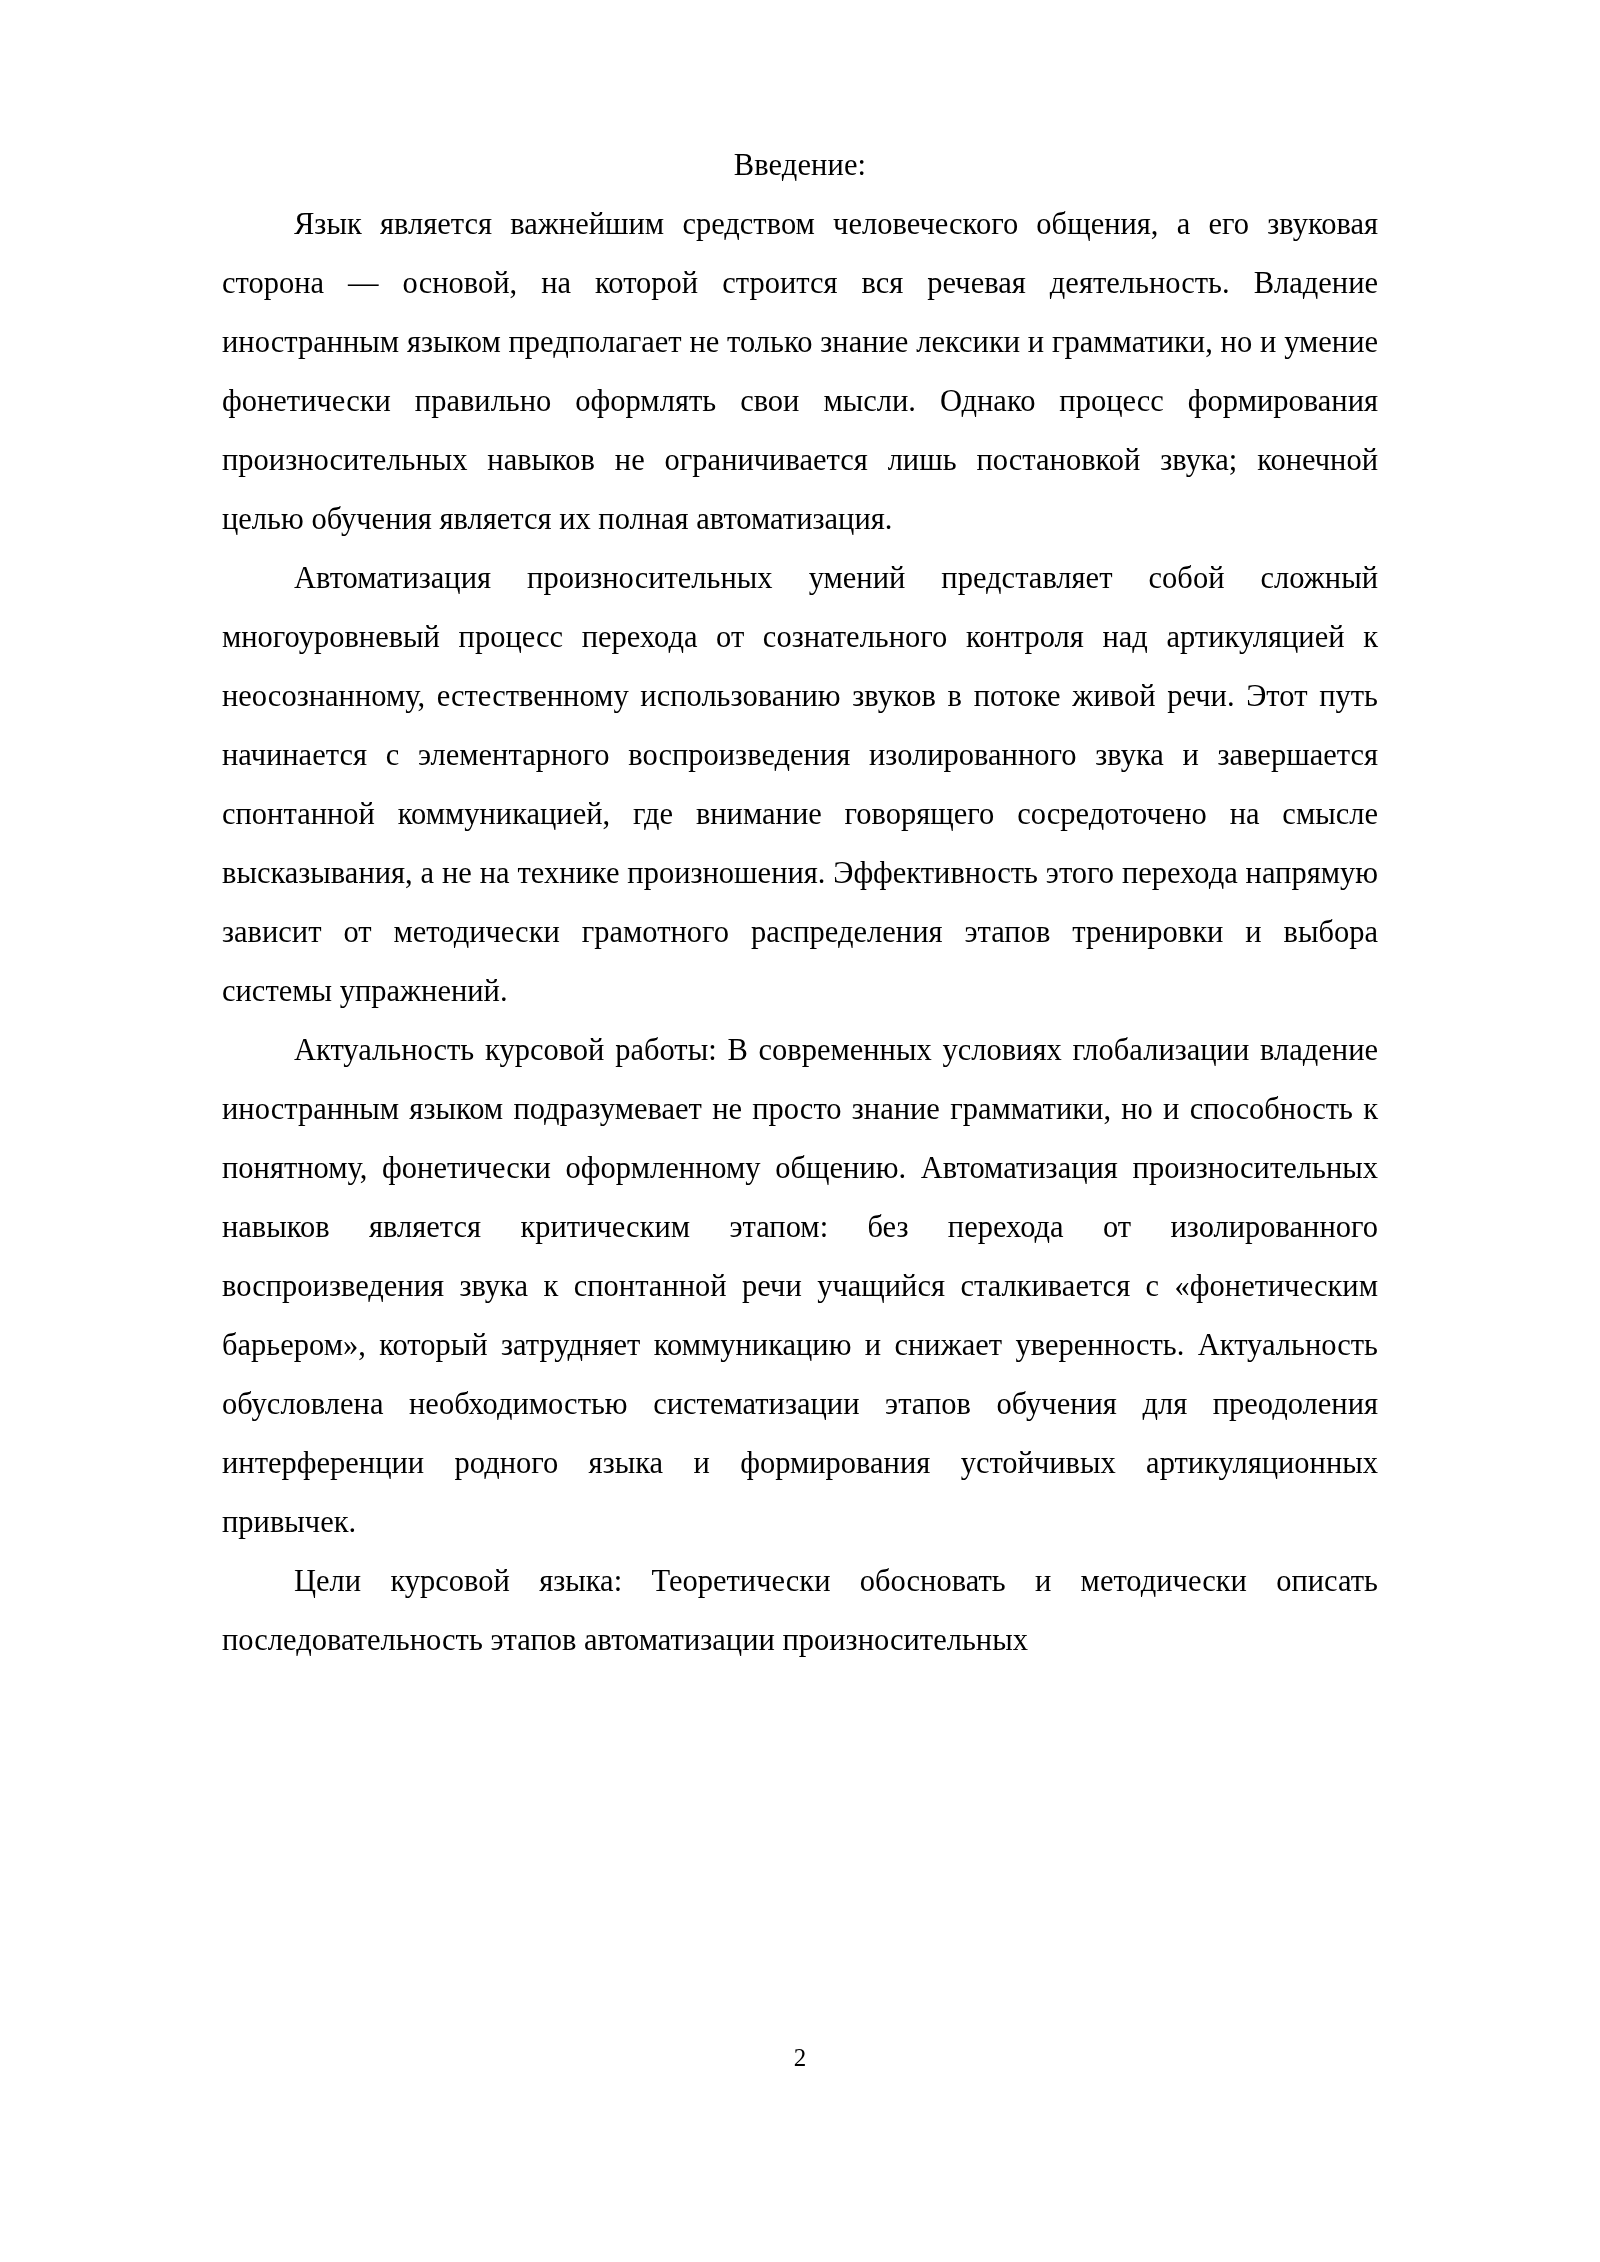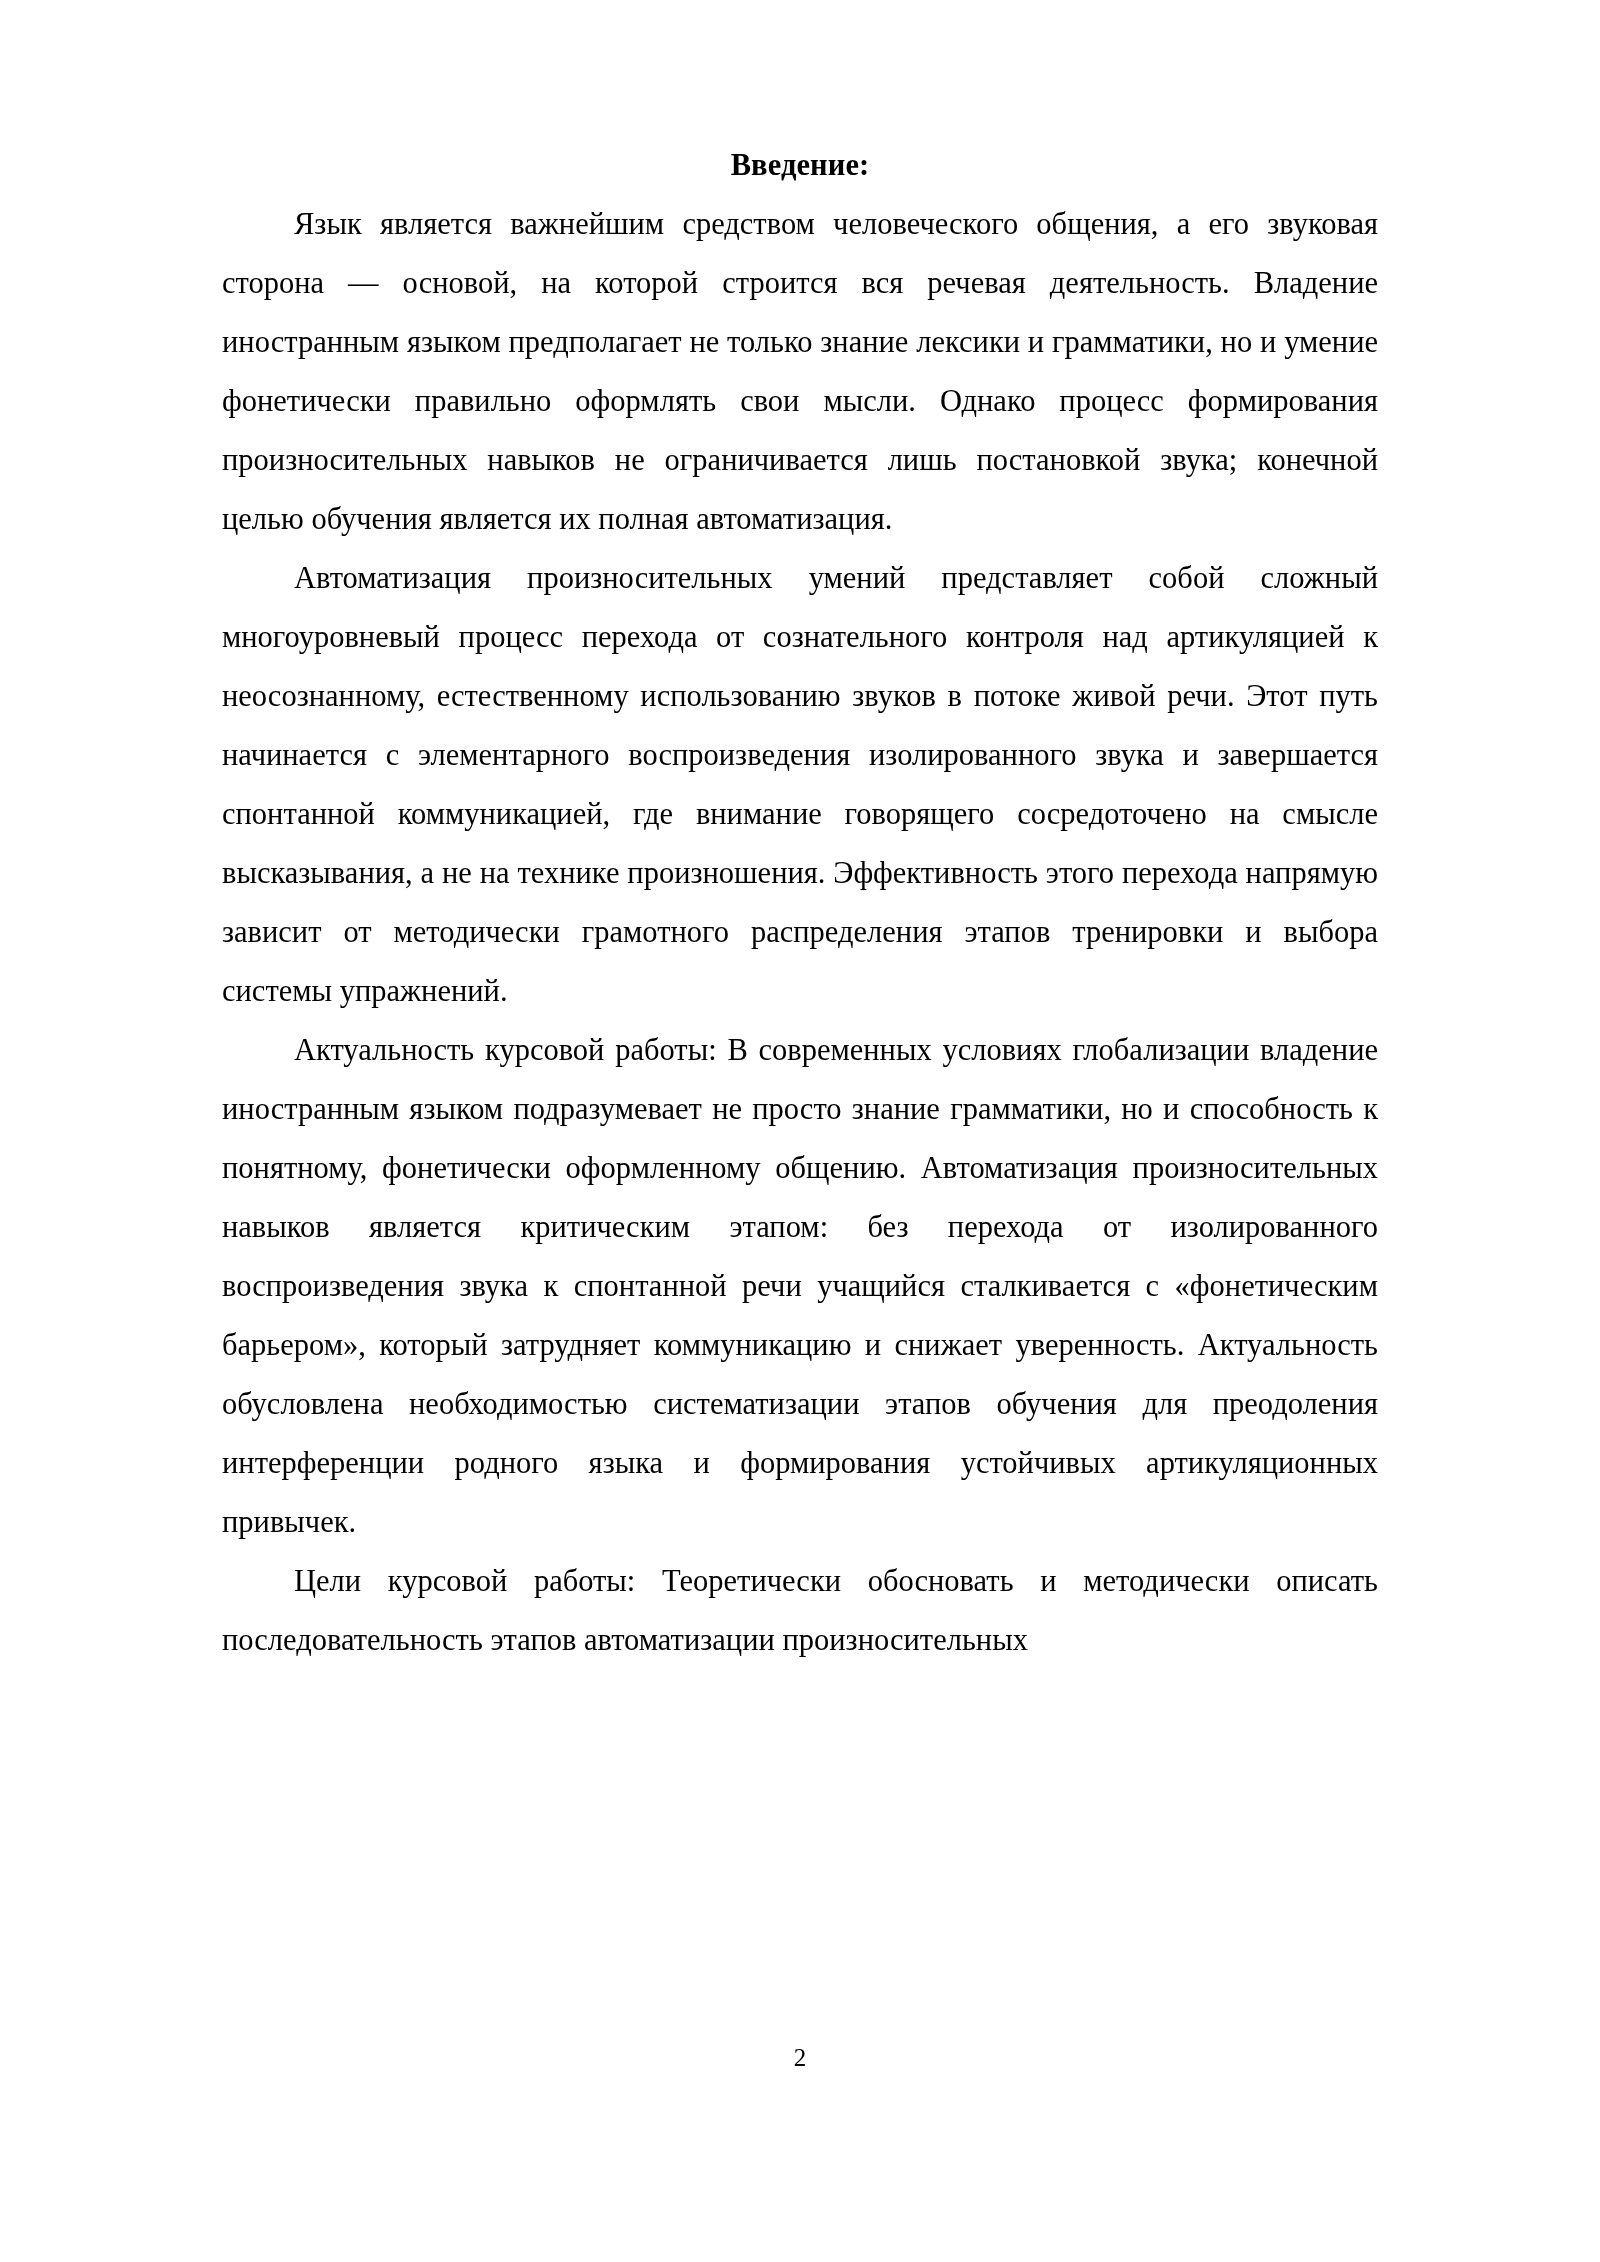--- a/index.html
+++ b/index.html
@@ -17,21 +17,21 @@
   .page {
     position: relative;
     width: 1600px;
     height: 2262px;
     box-sizing: border-box;
     padding: 150px 222px 0 222px;
     background: #ffffff;
   }
   .doc-title {
     text-align: center;
-    font-weight: bold;
+    font-weight: normal;
     font-size: 30.5px;
     line-height: 1.0;
     margin: 0 0 14px 0;
     letter-spacing: 0.1px;
   }
   .para {
     text-align: justify;
     text-justify: inter-word;
     font-size: 30.5px;
     line-height: 59px;
@@ -65,18 +65,18 @@
 
   <p class="para">
     <span class="lead"></span><span>Автоматизация произносительных умений представляет собой сложный многоуровневый процесс перехода от сознательного контроля над артикуляцией к неосознанному, естественному использованию звуков в потоке живой речи. Этот путь начинается с элементарного воспроизведения изолированного звука и завершается спонтанной коммуникацией, где внимание говорящего сосредоточено на смысле высказывания, а не на технике произношения. Эффективность этого перехода напрямую зависит от методически грамотного распределения этапов тренировки и выбора системы упражнений.</span>
   </p>
 
   <p class="para">
     <span class="lead">Актуальность курсовой работы:</span><span> В современных условиях глобализации владение иностранным языком подразумевает не просто знание грамматики, но и способность к понятному, фонетически оформленному общению. Автоматизация произносительных навыков является критическим этапом: без перехода от изолированного воспроизведения звука к спонтанной речи учащийся сталкивается с «фонетическим барьером», который затрудняет коммуникацию и снижает уверенность. Актуальность обусловлена необходимостью систематизации этапов обучения для преодоления интерференции родного языка и формирования устойчивых артикуляционных привычек.</span>
   </p>
 
   <p class="para">
-    <span class="lead">Цели курсовой работы:</span><span> Теоретически обосновать и методически описать последовательность этапов автоматизации произносительных</span>
+    <span class="lead">Цели курсовой языка:</span><span> Теоретически обосновать и методически описать последовательность этапов автоматизации произносительных</span>
   </p>
 
   <div class="page-number">2</div>
 
 </div>
 
 </body></html>

